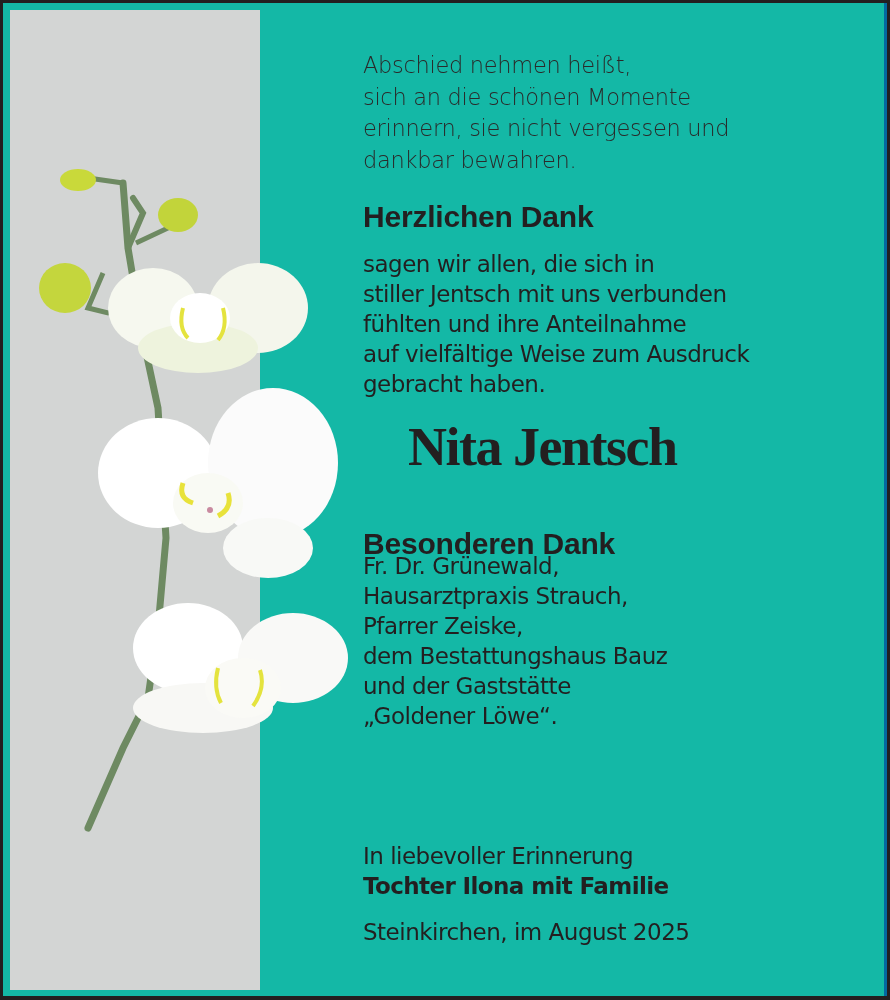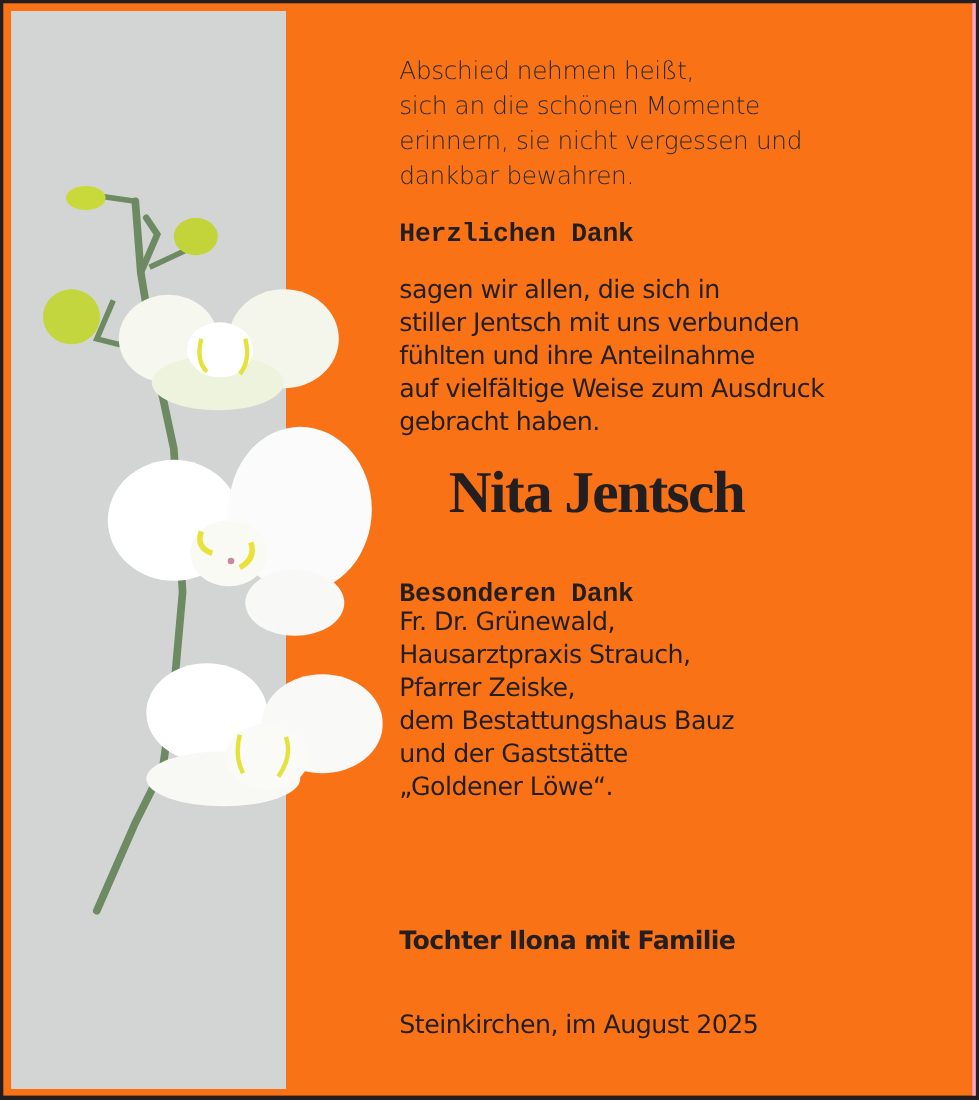--- a/index.html
+++ b/index.html
@@ -1,23 +1,23 @@
 <!DOCTYPE html>
 <html><head>
   <meta charset="utf-8">
   <style>
     html, body { margin: 0; padding: 0; }
     body { width: 890px; height: 1000px; background: #231f20; font-family: "DejaVu Sans", sans-serif; color: #231f20; }
-    .card { position: absolute; left: 3px; top: 3px; width: 881px; height: 993px; background: #f97316; overflow: hidden; border-right: 3px solid #f9a8d4; box-sizing: content-box; }
+    .card { position: absolute; left: 3px; top: 3px; width: 881px; height: 993px; background: #14b8a6; overflow: hidden; border-right: 3px solid #0369a1; box-sizing: content-box; }
     .gray-panel { position: absolute; left: 7px; top: 7px; width: 250px; height: 980px; background: #d3d5d4; }
     .orchid { position: absolute; left: 25px; top: 155px; width: 320px; height: 690px; }
     .text { position: absolute; left: 360px; top: 0; width: 500px; }
     .quote { position: absolute; top: 47px; font-family: "DejaVu Sans", sans-serif; font-weight: 300; font-size: 22.5px; line-height: 31.5px; color: #2a2a2a; letter-spacing: -0.3px; }
     .quote div { white-space: nowrap; }
-    .h2 { position: absolute; font-family: Liberation Mono, monospace; font-weight: bold; font-size: 24px; letter-spacing: -0.2px; color: #231f20; white-space: nowrap; }
+    .h2 { position: absolute; font-family: Liberation Sans, sans-serif; font-weight: bold; font-size: 30px; letter-spacing: -0.2px; color: #231f20; white-space: nowrap; }
     .body { position: absolute; font-family: "DejaVu Sans", sans-serif; font-size: 23px; line-height: 30px; color: #231f20; letter-spacing: -0.5px; }
     .body div { white-space: nowrap; }
     .name { position: absolute; left: 45px; top: 413px; font-family: Liberation Serif, serif; font-weight: bold; font-size: 54px; letter-spacing: -1.5px; color: #231f20; white-space: nowrap; }
     .bold-line { font-weight: bold; letter-spacing: -0.6px; }
   </style>
 </head>
 <body>
 
 <div class="card">
   <div class="gray-panel"></div>
@@ -80,19 +80,20 @@
     <div class="body" style="top:548px;">
       <div>Fr. Dr. Grünewald,</div>
       <div>Hausarztpraxis Strauch,</div>
       <div>Pfarrer Zeiske,</div>
       <div>dem Bestattungshaus Bauz</div>
       <div>und der Gaststätte</div>
       <div>„Goldener Löwe“.</div>
     </div>
 
     <div class="body" style="top:838px;">
+      <div>In liebevoller Erinnerung</div>
       <div class="bold-line">Tochter Ilona mit Familie</div>
     </div>
     <div class="body" style="top:914px;">
       <div>Steinkirchen, im August 2025</div>
     </div>
   </div>
 </div>
 
 </body></html>

